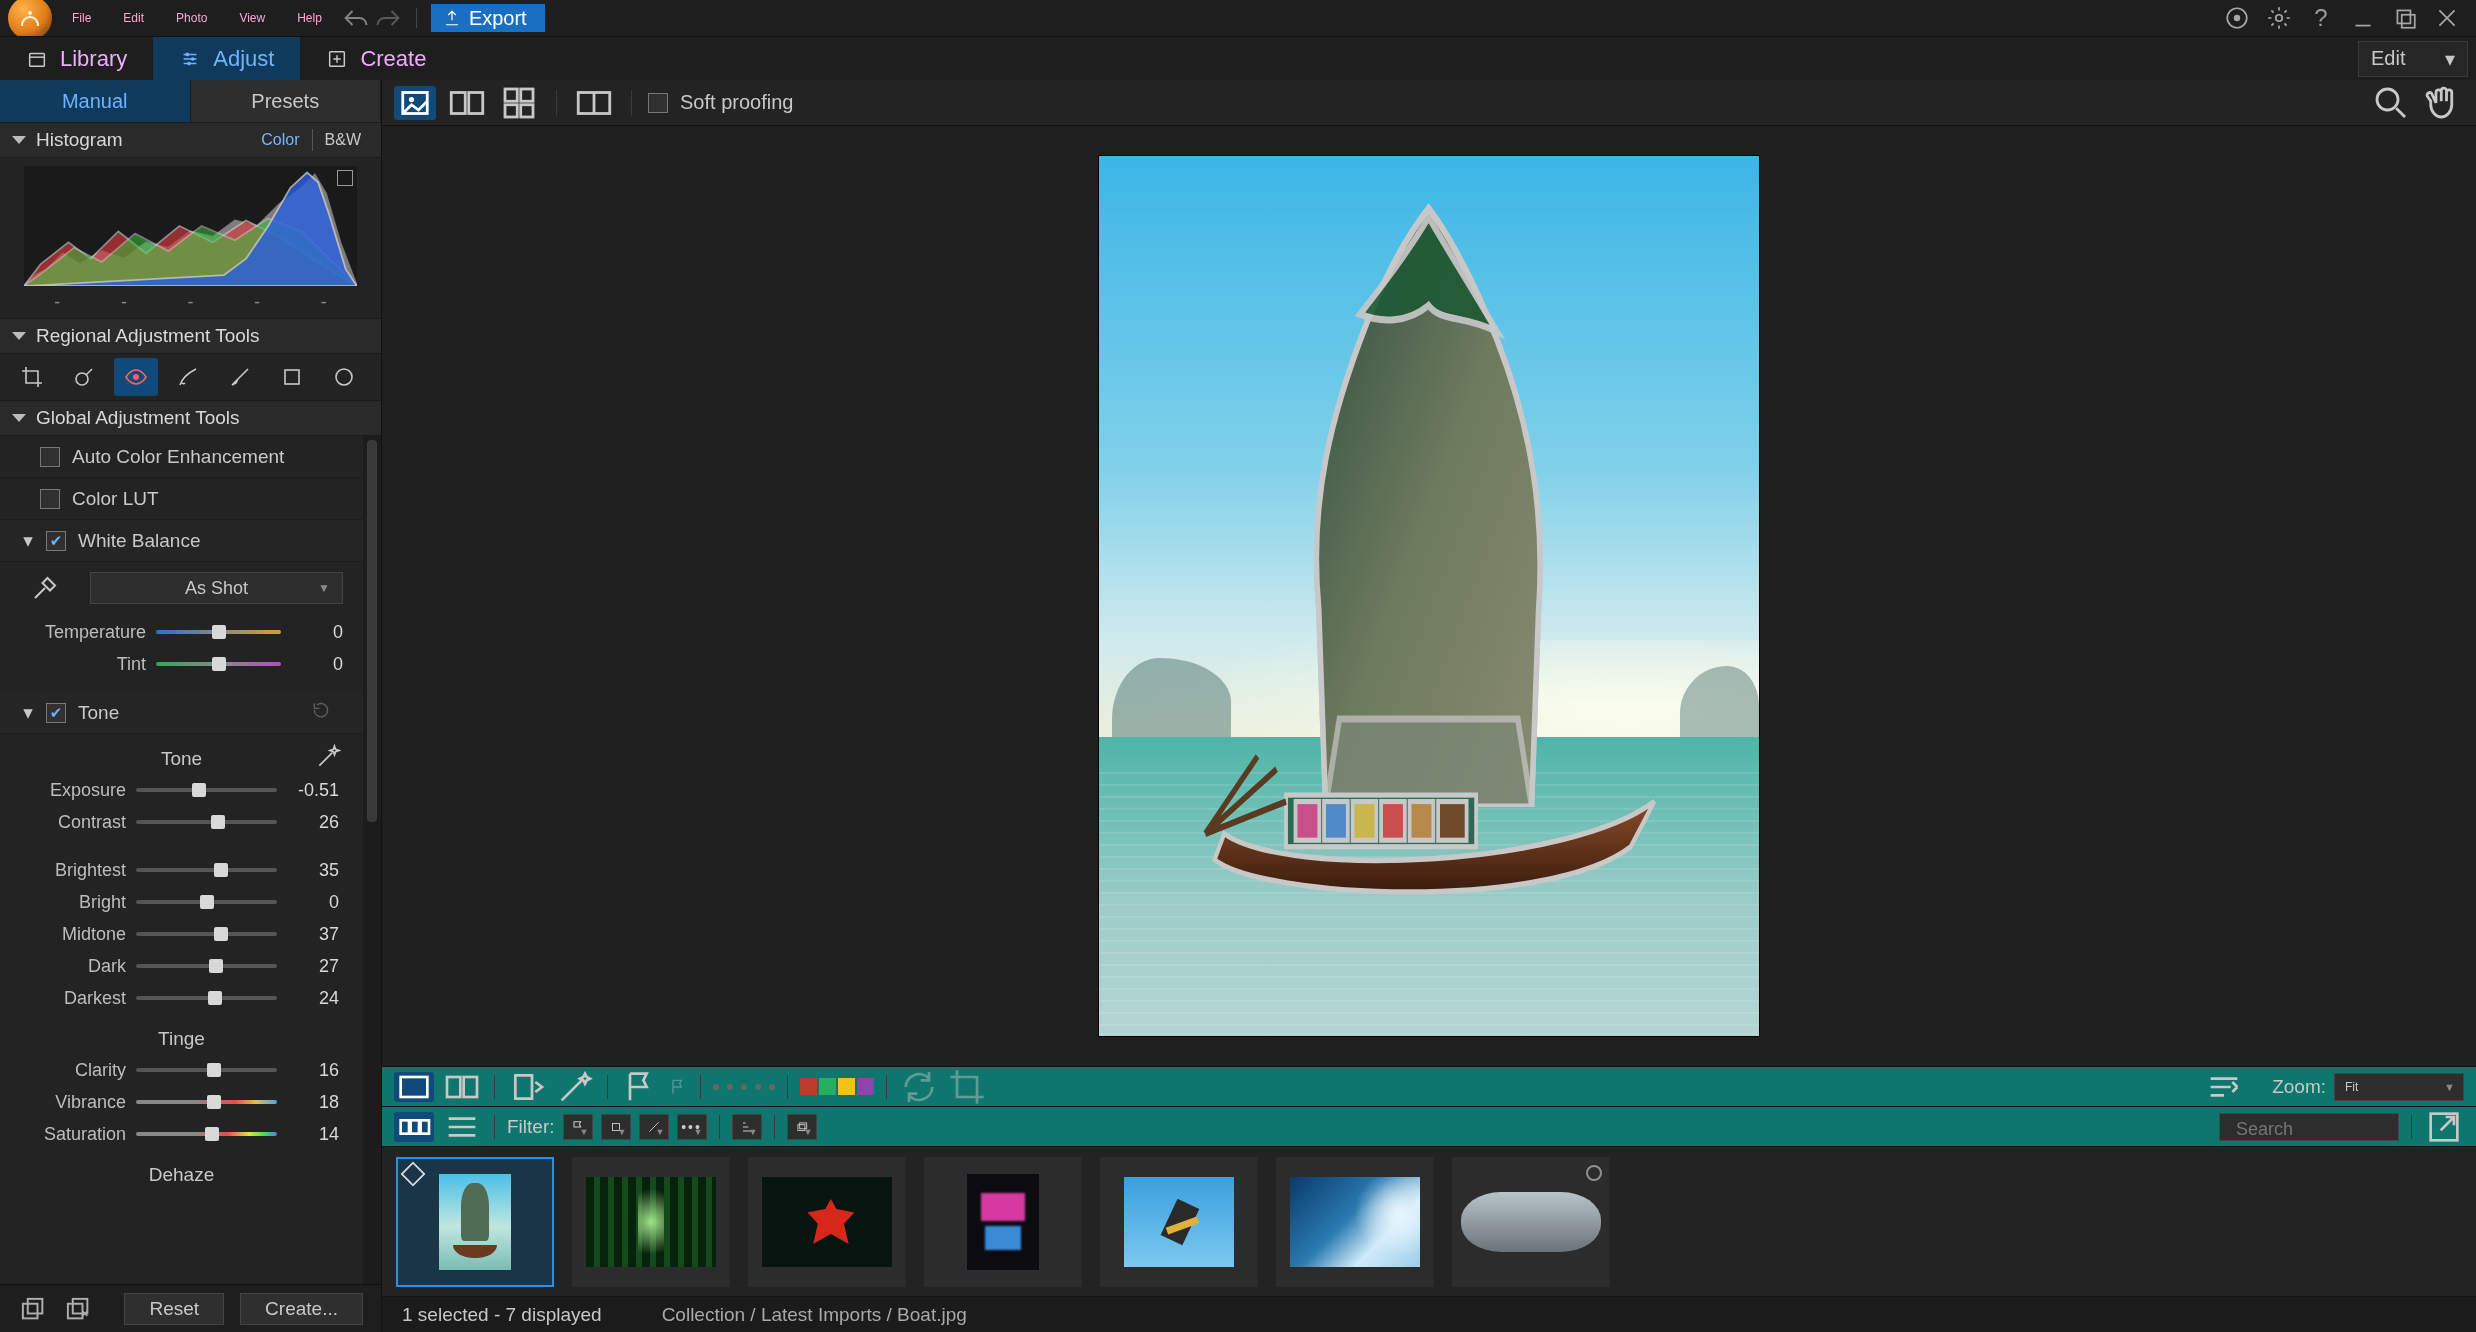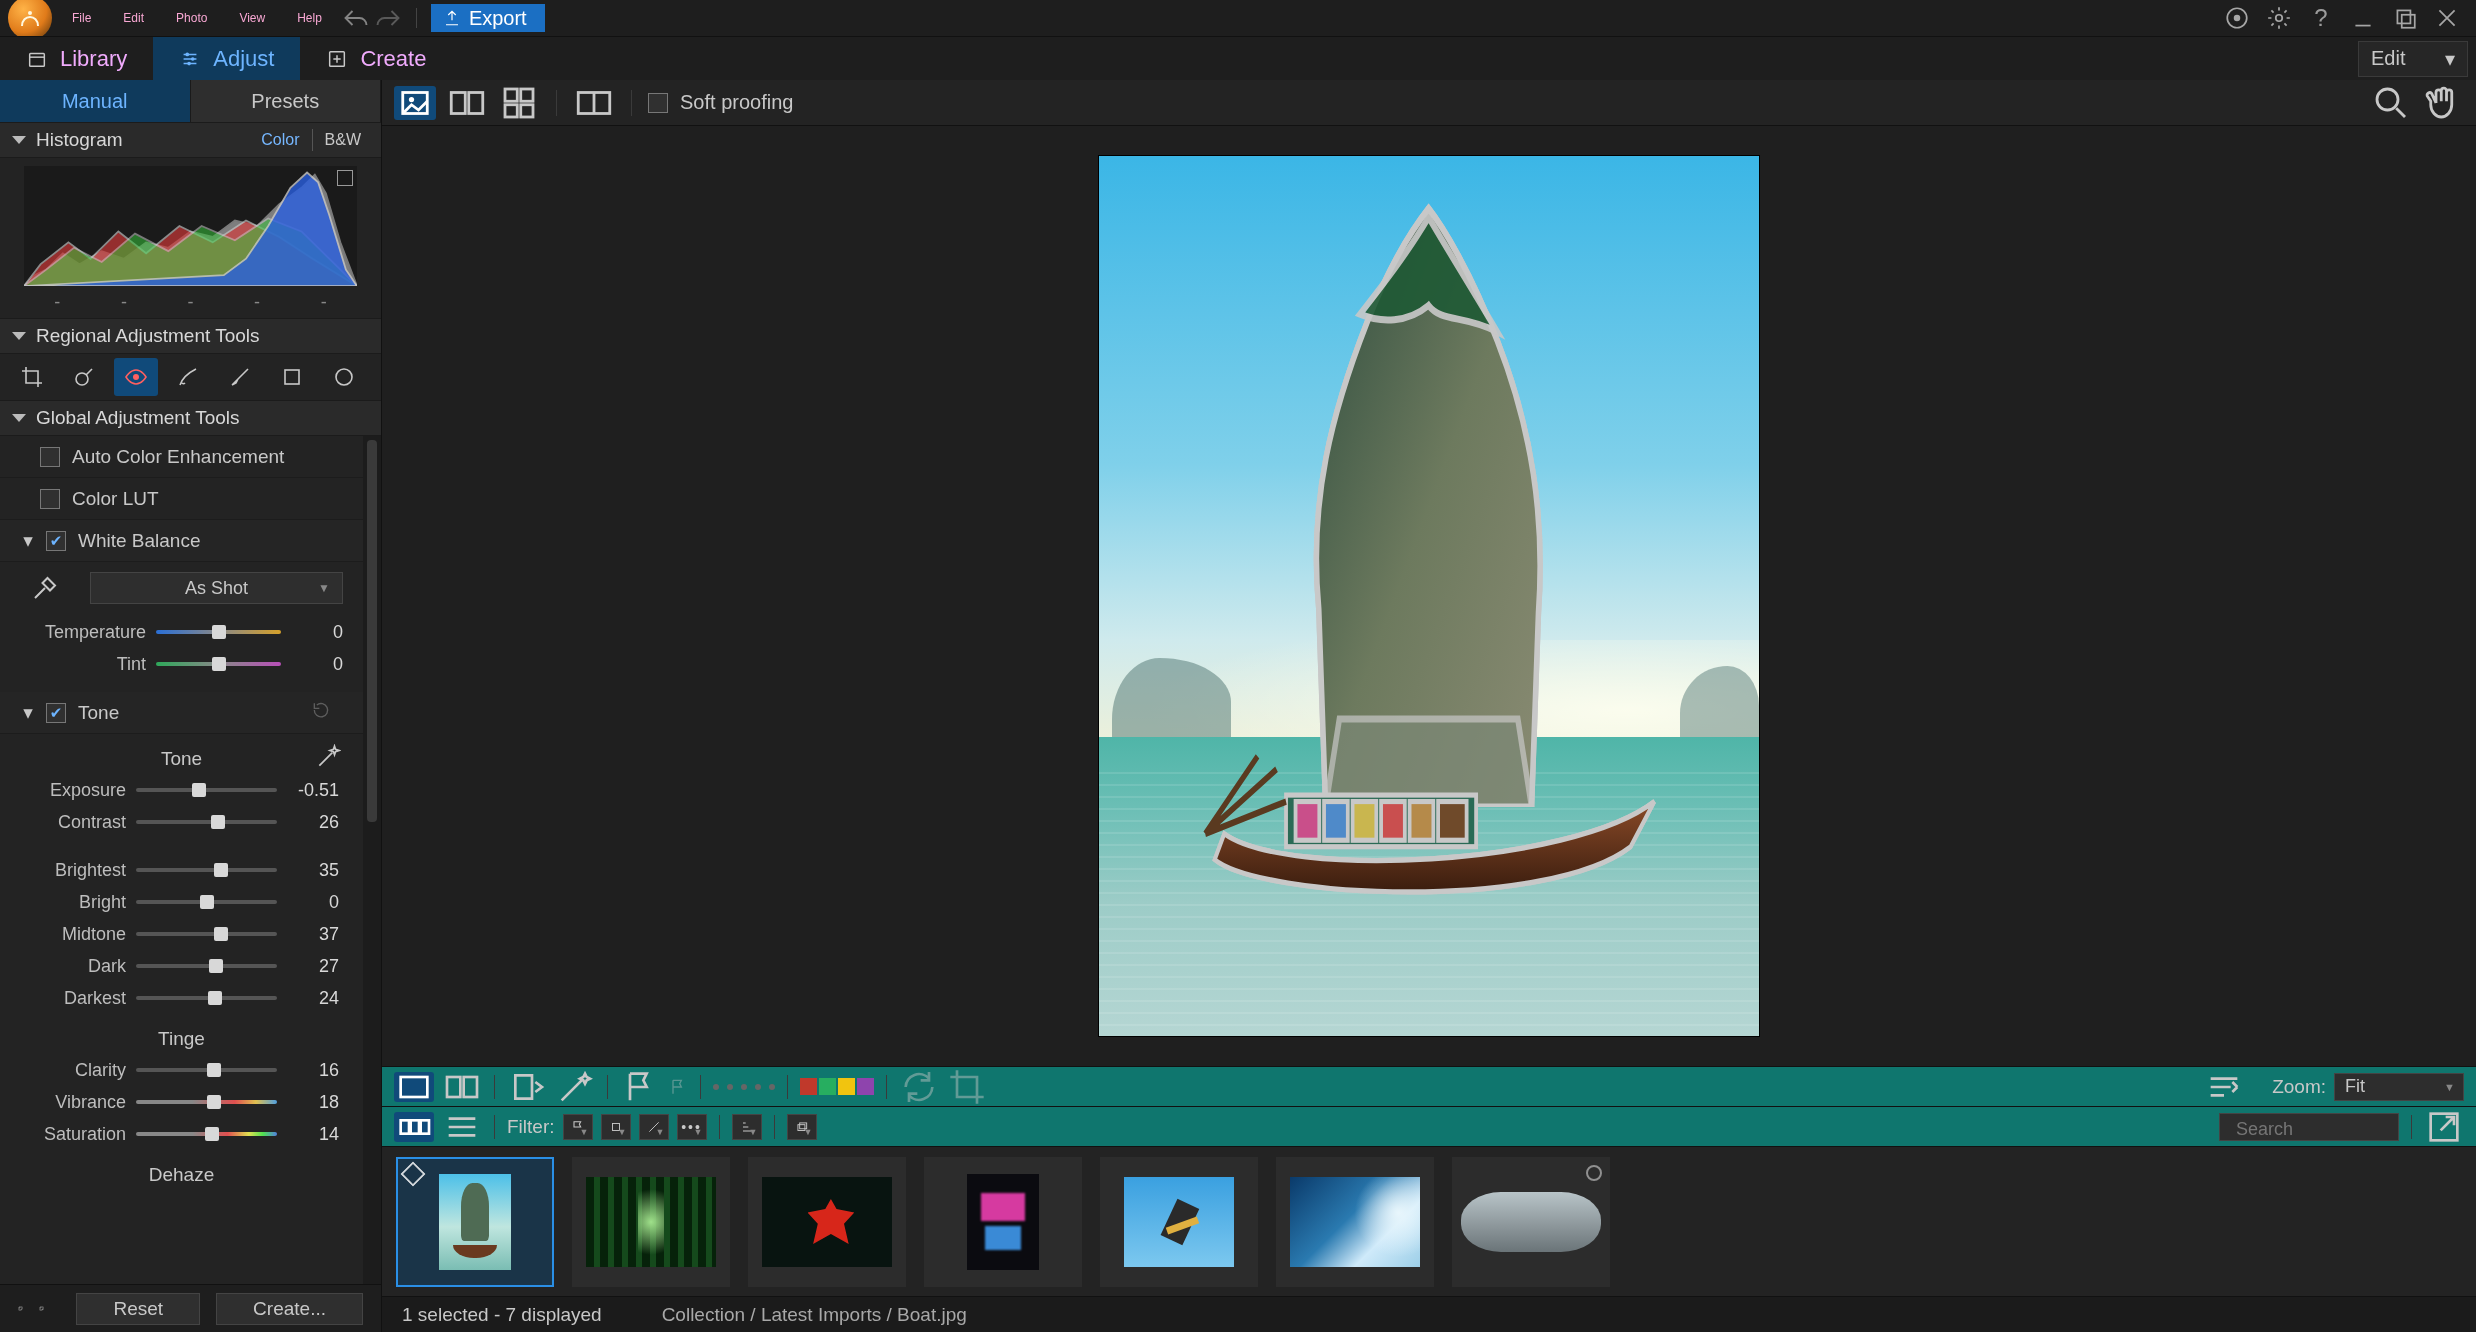--- a/index.html
+++ b/index.html
@@ -77,21 +77,21 @@
 .track.vib  { background: linear-gradient(90deg,#888 0%, #888 40%, #e05050 70%, #e0c050 85%, #50a0e0 100%); }
 .track.sat  { background: linear-gradient(90deg,#888 0%, #888 40%, #e05050 65%, #e0e050 80%, #50e050 90%, #5080e0 100%); }
 
 .tone-hdr { text-align:center; padding:14px 0 4px; font-size:19px; color:#c8c8c8; position:relative; }
 .tone-hdr .wand { position:absolute; right:22px; top:10px; width:26px; height:26px; display:flex; align-items:center; justify-content:center; }
 .tone-block { padding: 0 24px 0 10px; }
 .tone-gap { height: 16px; }
 
 .lp-footer { height: 48px; background:#1e1e1e; display:flex; align-items:center; gap:16px; padding: 0 18px; border-top:1px solid #111; }
 .lp-footer .fbtn { width:52px; height:34px; display:flex; align-items:center; justify-content:center; opacity:.85; }
-.lp-footer .txtbtn { height:32px; padding: 0 36px; background:#2f2f2f; border:1px solid #444; display:flex; align-items:center; font-size:19px; color:#c8c8c8; }
+.lp-footer .txtbtn { height:32px; padding: 0 24px; background:#2f2f2f; border:1px solid #444; display:flex; align-items:center; font-size:19px; color:#c8c8c8; }
 
 
 .scrollcol { flex:1; display:flex; min-height:0;justify-content:space-between; }
 .scrollcol .scrollable { flex:1; overflow:hidden; }
 .scrollcol .sbar { width:18px; background:#1c1c1c; position:relative; }
 .scrollcol .sbar .sthumb { position:absolute; left:4px; right:4px; top:4px; height:45%; background:#3a3a3a; border-radius:4px; }
 
 
 .center { flex:1; display:flex; flex-direction:column; background:#1f1f1f; min-width:0; }
 .viewtoolbar { height:46px; background:#232323; display:flex; align-items:center; padding:0 12px; gap:10px; border-bottom:1px solid #111; }
@@ -118,21 +118,21 @@
 
 .fbar { height:40px; background:#0f766e; display:flex; align-items:center; padding:0 12px; gap:8px; border-top:1px solid #111; }
 .fbar .fb-btn { width:40px; height:30px; display:flex; align-items:center; justify-content:center; border-radius:3px; }
 .fbar .fb-btn.active { background:#104a7a; }
 .fbar .fb-sep { width:1px; height:24px; background:#3a3a3a; margin:0 4px; }
 .fbar .lbl { font-size:19px; color:#c8c8c8; }
 .fbar .swatches { display:flex; gap:2px; }
 .fbar .sw { width:17px; height:17px; }
 .fbar .dots { display:flex; gap:8px; }
 .fbar .dot { width:6px; height:6px; border-radius:50%; background:#666; }
-.fbar .zoom-select { width:130px; height:28px; background:#2d2d2d; border:1px solid #444; display:flex; align-items:center; padding:0 10px; font-size:18px; color:#c8c8c8; position:relative; }
+.fbar .zoom-select { width:130px; height:28px; background:#2d2d2d; border:1px solid #444; display:flex; align-items:center; padding:0 10px; font-size:12px; color:#c8c8c8; position:relative; }
 .fbar .zoom-select::after { content:"▼"; position:absolute; right:8px; font-size:11px; color:#888; }
 .fbar .search { flex: 0 0 auto; width: 180px; height:28px; background:#2d2d2d; border:1px solid #444; display:flex; align-items:flex-end; padding:0 8px; gap:8px; font-size:18px; color:#999; }
 .fbar .search input { background:transparent; border:none; outline:none; color:#c8c8c8; flex:1; font-size:18px; }
 .fbar .spacer { flex:1; }
 .fbar .little-drop { width:30px; height:26px; border:1px solid #444; background:#2d2d2d; display:flex; align-items:center; justify-content:center; position:relative; }
 .fbar .little-drop::after { content:"▼"; font-size:9px; color:#888; position:absolute; right:3px; bottom:2px; }
 
 .filmstrip { height: 150px; background:#232323; display:flex; align-items:center; gap:18px; padding:0 14px; border-top:1px solid #111; }
 .thumb-cell { width:158px; height:130px; background:#2c2c2c; border:2px solid transparent; display:flex; align-items:center; justify-content:center; position:relative; }
 .thumb-cell.selected { border-color:#2a8fe6; background:#1a3448; }

